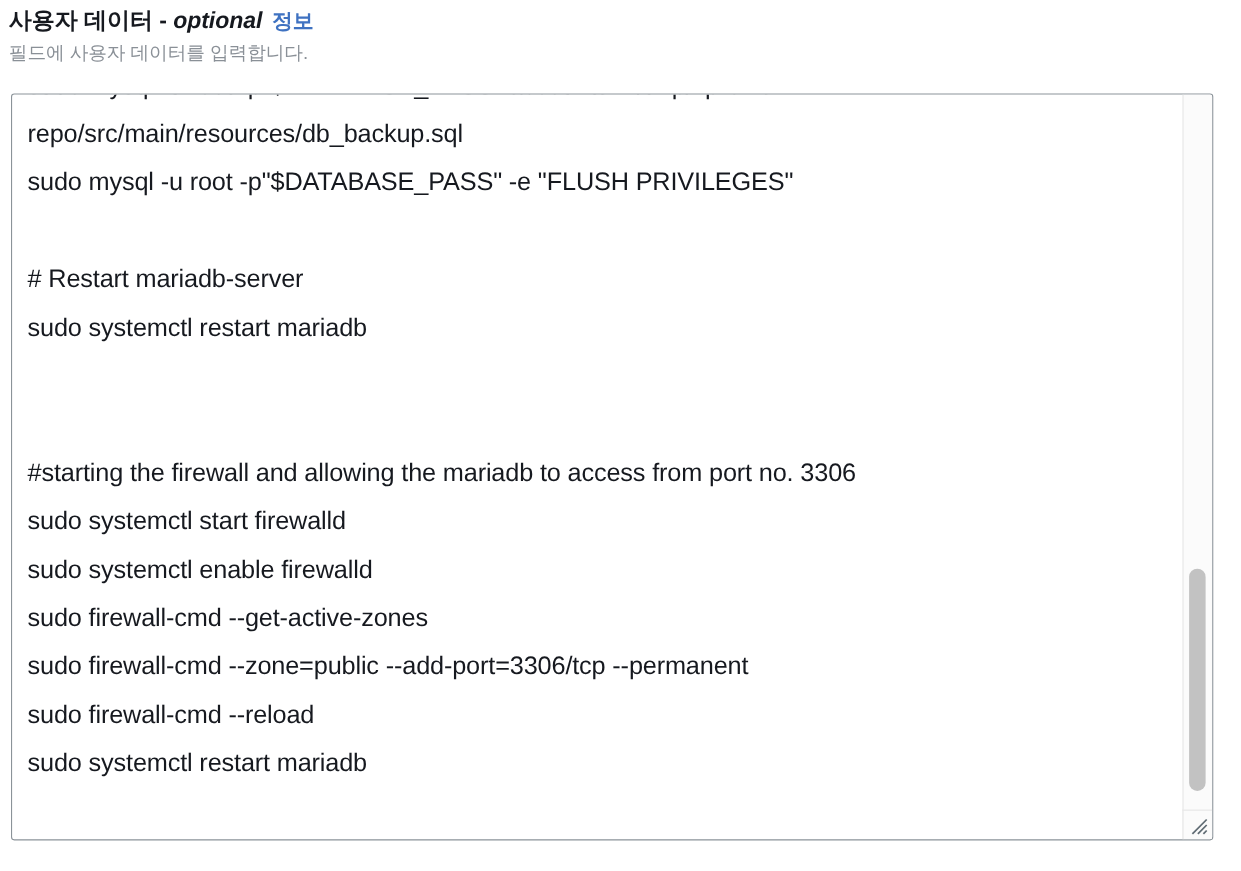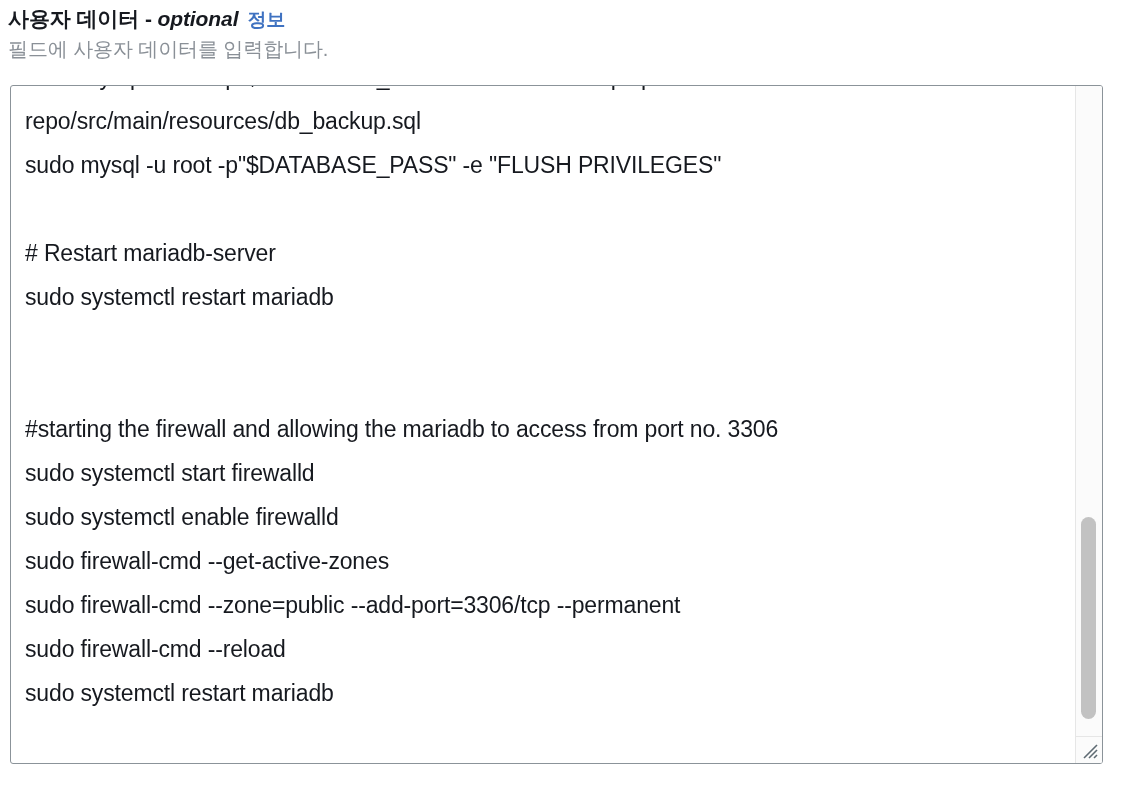--- a/index.html
+++ b/index.html
@@ -48,21 +48,21 @@
     font-size: 19px;
     font-weight: bold;
     text-decoration: none;
     cursor: pointer;
     margin-left: 9px;
     letter-spacing: -0.2px;
   }
 
   .field-desc {
     margin-top: 4px;
-    font-size: 20px;
+    font-size: 17px;
     color: #8a9097;
     line-height: 24px;
     white-space: nowrap;
     letter-spacing: -0.1px;
   }
 
   
   .textarea-wrap {
     position: absolute;
     left: 10px;

